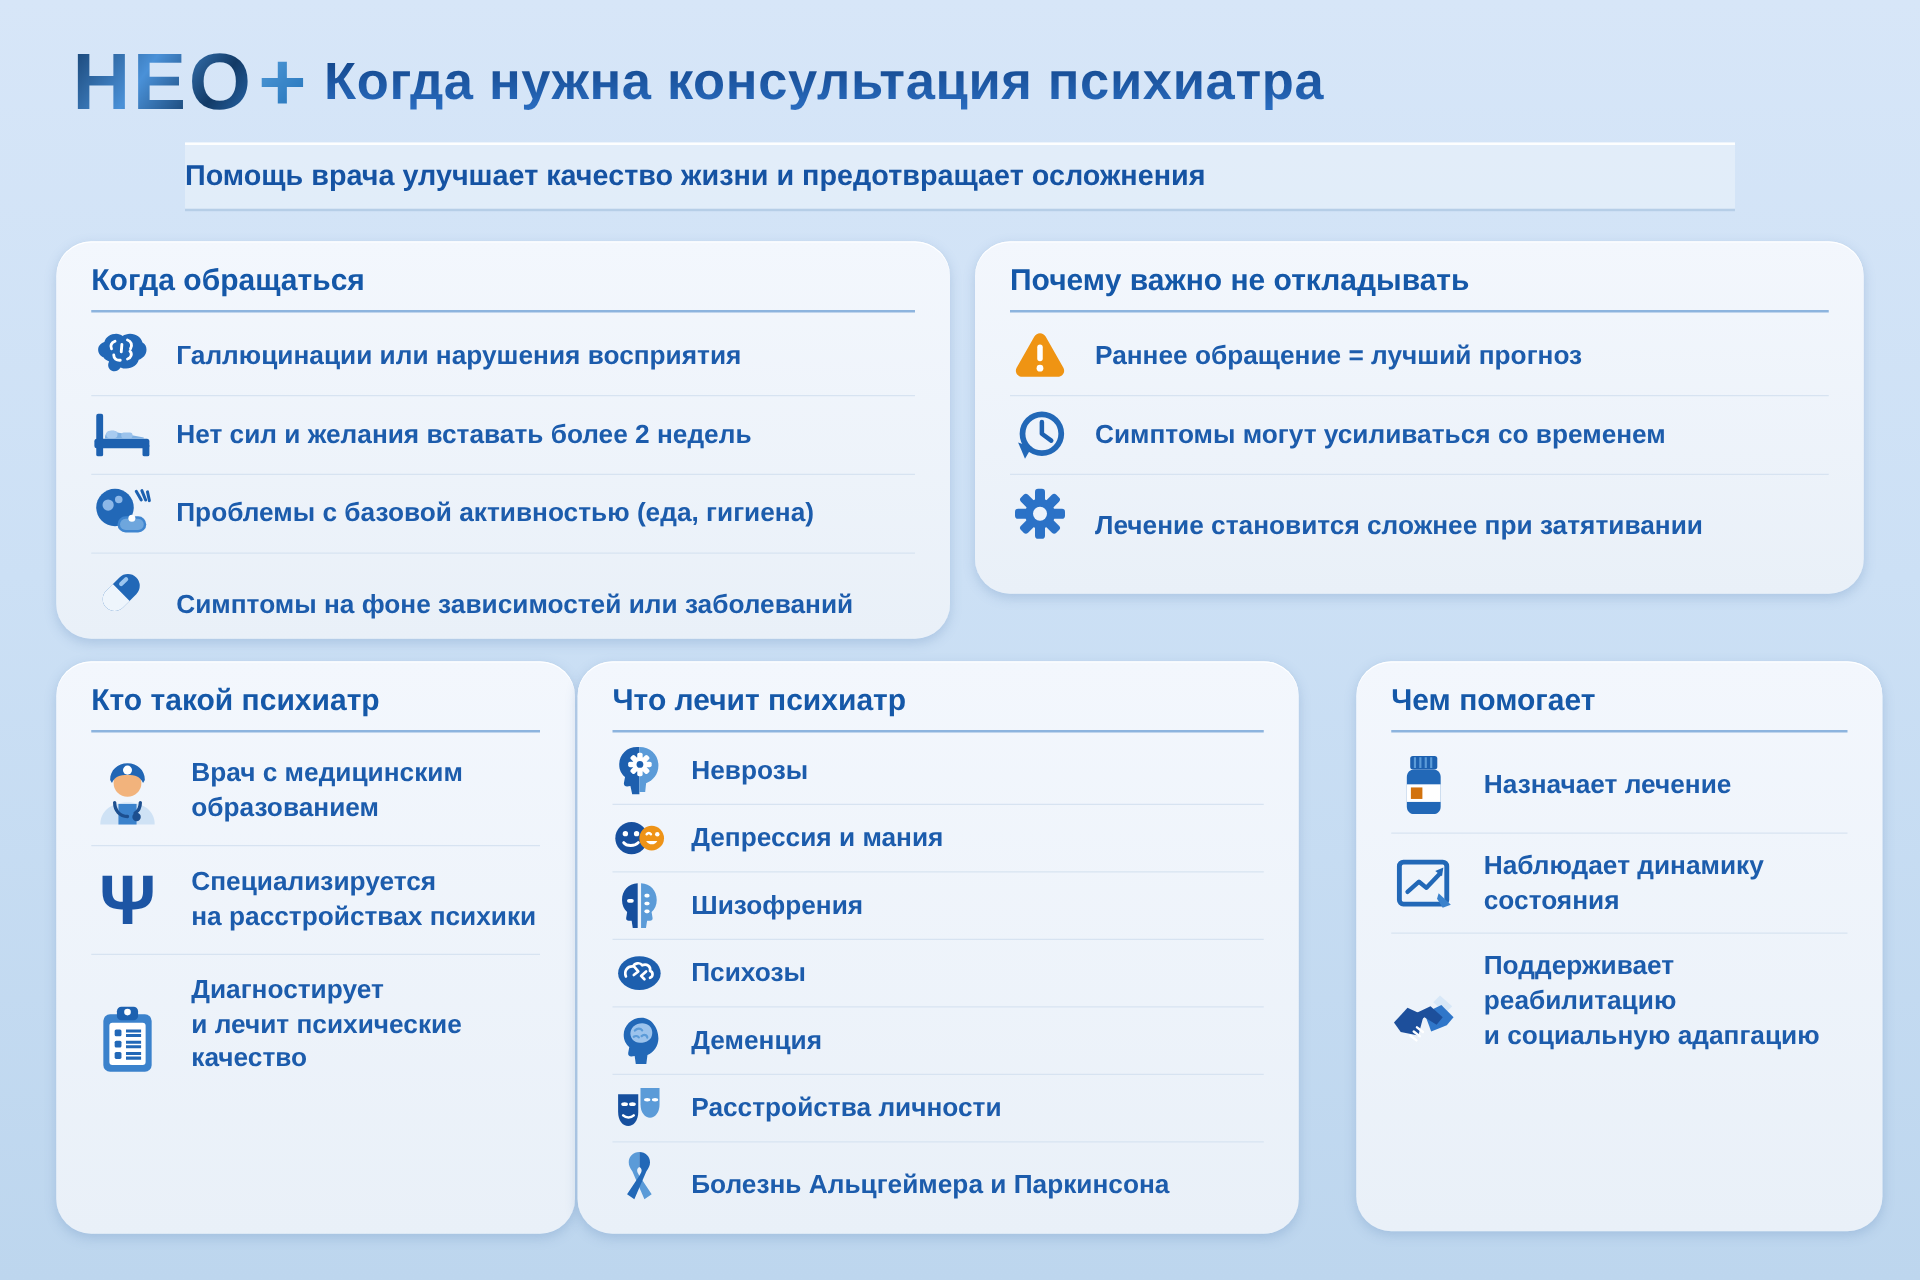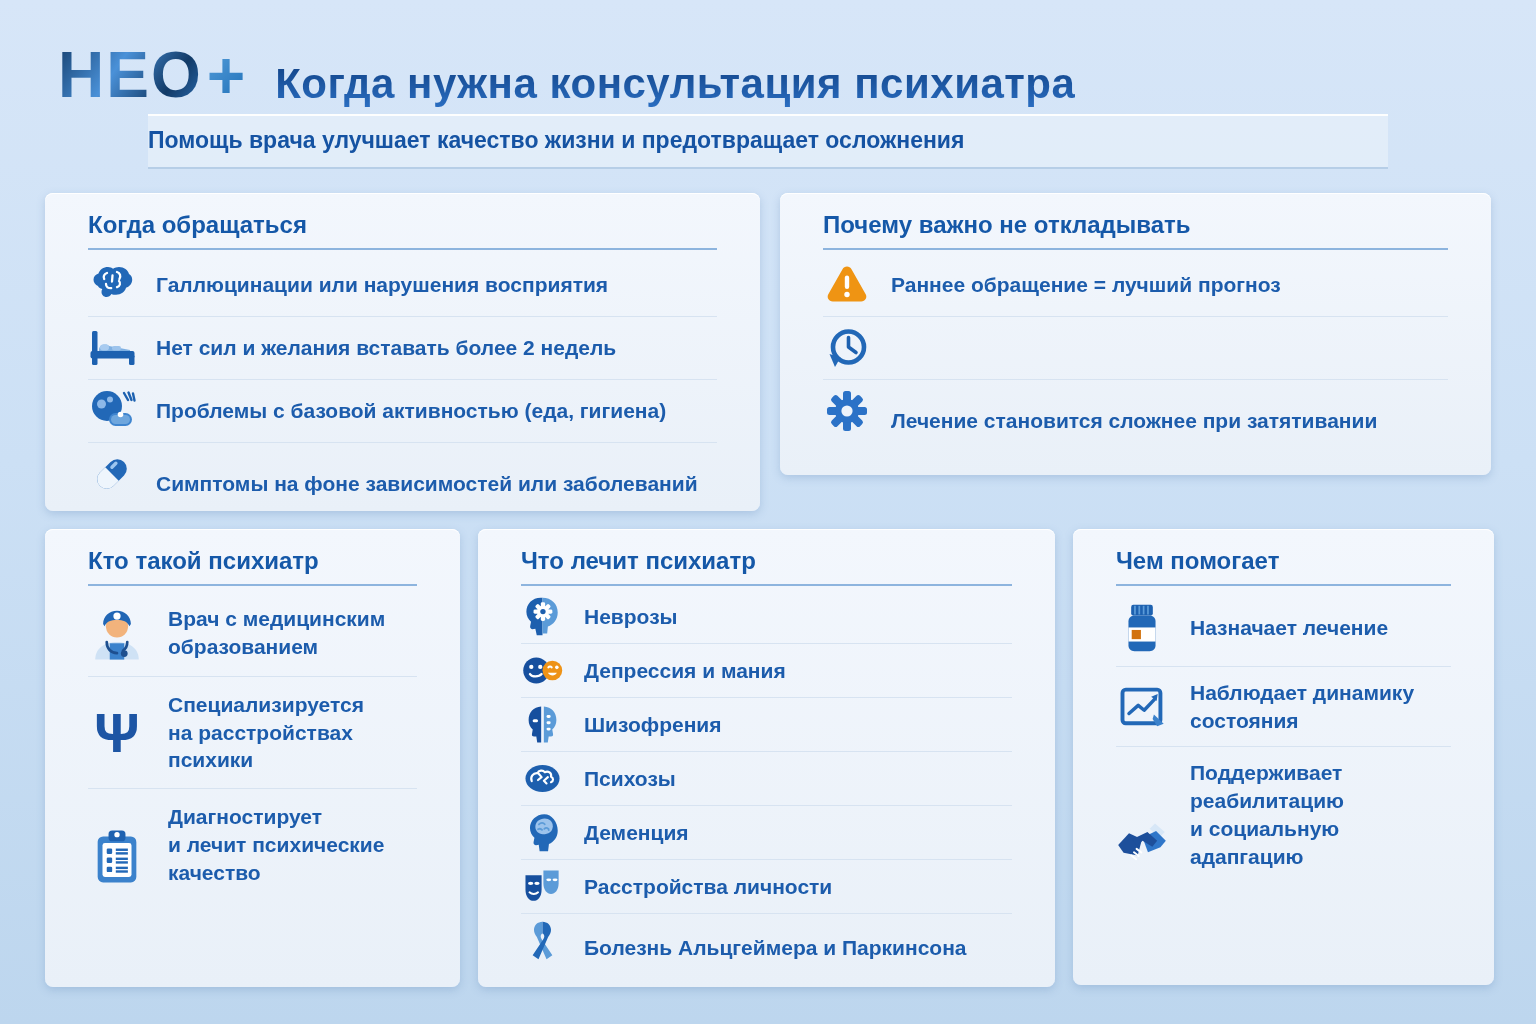--- a/index.html
+++ b/index.html
@@ -3,21 +3,21 @@
 <meta charset="utf-8">
 <style>
   * { margin:0; padding:0; box-sizing:border-box; }
   html,body { width:1536px; height:1024px; }
   body { font-family:"Liberation Sans", sans-serif; }
   .page {
     width:1536px; height:1024px; overflow:hidden; position:relative;
     background:linear-gradient(180deg,#d7e6f8 0%,#cce0f5 45%,#bdd6ee 100%);
   }
   
-  .header { display:flex; align-items:flex-end; gap:30px; padding:22px 48px 4px 58px; height:112px; }
+  .header { display:flex; align-items:center; gap:14px; padding:22px 48px 4px 58px; height:112px; }
   .logo { display:flex; align-items:center; line-height:1; }
   .logo-neo {
     font-size:64px; font-weight:800; letter-spacing:2px;
     background:linear-gradient(125deg,#16406f 0%,#4a91d8 40%,#123a66 75%,#2c6fb6 100%);
     -webkit-background-clip:text; background-clip:text; color:transparent;
   }
   .logo-plus { font-size:66px; font-weight:800; color:#2f86cf; margin-left:4px;
     background:linear-gradient(135deg,#5aa2dd,#1b6cb5); -webkit-background-clip:text; background-clip:text; color:transparent;}
   .page-title {
     font-size:42px; font-weight:700; letter-spacing:0.5px;
@@ -27,31 +27,31 @@
   
   .subtitle-band {
     margin:2px 148px 0; text-align:left; padding:11px 0 13px;
     background:rgba(236,244,252,0.55);
     border-top:2px solid rgba(255,255,255,0.95);
     border-bottom:2px solid rgba(175,201,228,0.85);
   }
   .subtitle { font-size:23px; font-weight:700; color:#1553a3; }
   
   .row1 { display:flex; gap:20px; margin:24px 45px 0; }
-  .row2 { display:flex; gap:18px; margin:18px 45px 0; }
+  .row2 { display:flex; gap:2px; margin:18px 45px 0; }
   .card {
     background:linear-gradient(180deg,#f3f7fd 0%,#e9f0f8 100%);
-    border-radius:8px; padding:18px 43px 8px;
+    border-radius:28px; padding:18px 28px 8px;
     box-shadow:0 3px 9px rgba(88,128,178,0.28), inset 0 1px 0 #ffffff;
   }
   .card-when  { flex:0 0 715px; height:318px; }
   .card-why   { flex:0 0 711px; height:282px; }
   .card-who   { flex:0 0 415px; height:458px; }
   .card-treats{ flex:0 0 577px; height:458px; }
-  .card-helps { flex:0 0 421px; height:456px; }
+  .card-helps { flex:0 0 421px; height:456px;margin-left:44px; }
   .card h2 {
     font-size:24px; font-weight:700; color:#1558a8;
     padding-bottom:9px; margin-bottom:4px;
     border-bottom:2px solid #8db4de;
   }
   .card ul { list-style:none; }
   .card li { display:flex; align-items:center; gap:20px; padding:7px 0; border-bottom:1px solid #d7e3f1; }
   .card li:last-child { border-bottom:none;align-items:flex-end; }
   .icon { flex:0 0 auto; width:48px; height:48px; display:flex; align-items:center; justify-content:center; }
   .icon svg { width:100%; height:100%; display:block; }
@@ -162,20 +162,21 @@
           <span class="item-text">Раннее обращение = лучший прогноз</span>
         </li>
         <li>
           <span class="icon">
             <svg viewBox="0 0 48 48">
                 <circle cx="25.5" cy="23" r="15.5" fill="none" stroke="#2268b7" stroke-width="4.6"></circle>
                 <path d="M25.5 13.5V23l7.5 5.5" stroke="#1d61b0" stroke-width="3.6" fill="none" stroke-linecap="round" stroke-linejoin="round"></path>
                 <path fill="#2268b7" d="M6.5 30l11 3.6-5.5 9.4z"></path>
               </svg>
           </span>
+          <span class="item-text">Симптомы могут усиливаться со временем</span>
         </li>
         <li>
           <span class="icon">
             <svg viewBox="0 0 48 48">
                 <g fill="#2b72c7">
                   <rect x="20" y="4" width="8" height="40" rx="2.5"></rect>
                   <rect x="20" y="4" width="8" height="40" rx="2.5" transform="rotate(45 24 24)"></rect>
                   <rect x="20" y="4" width="8" height="40" rx="2.5" transform="rotate(90 24 24)"></rect>
                   <rect x="20" y="4" width="8" height="40" rx="2.5" transform="rotate(135 24 24)"></rect>
                   <circle cx="24" cy="24" r="12"></circle>

